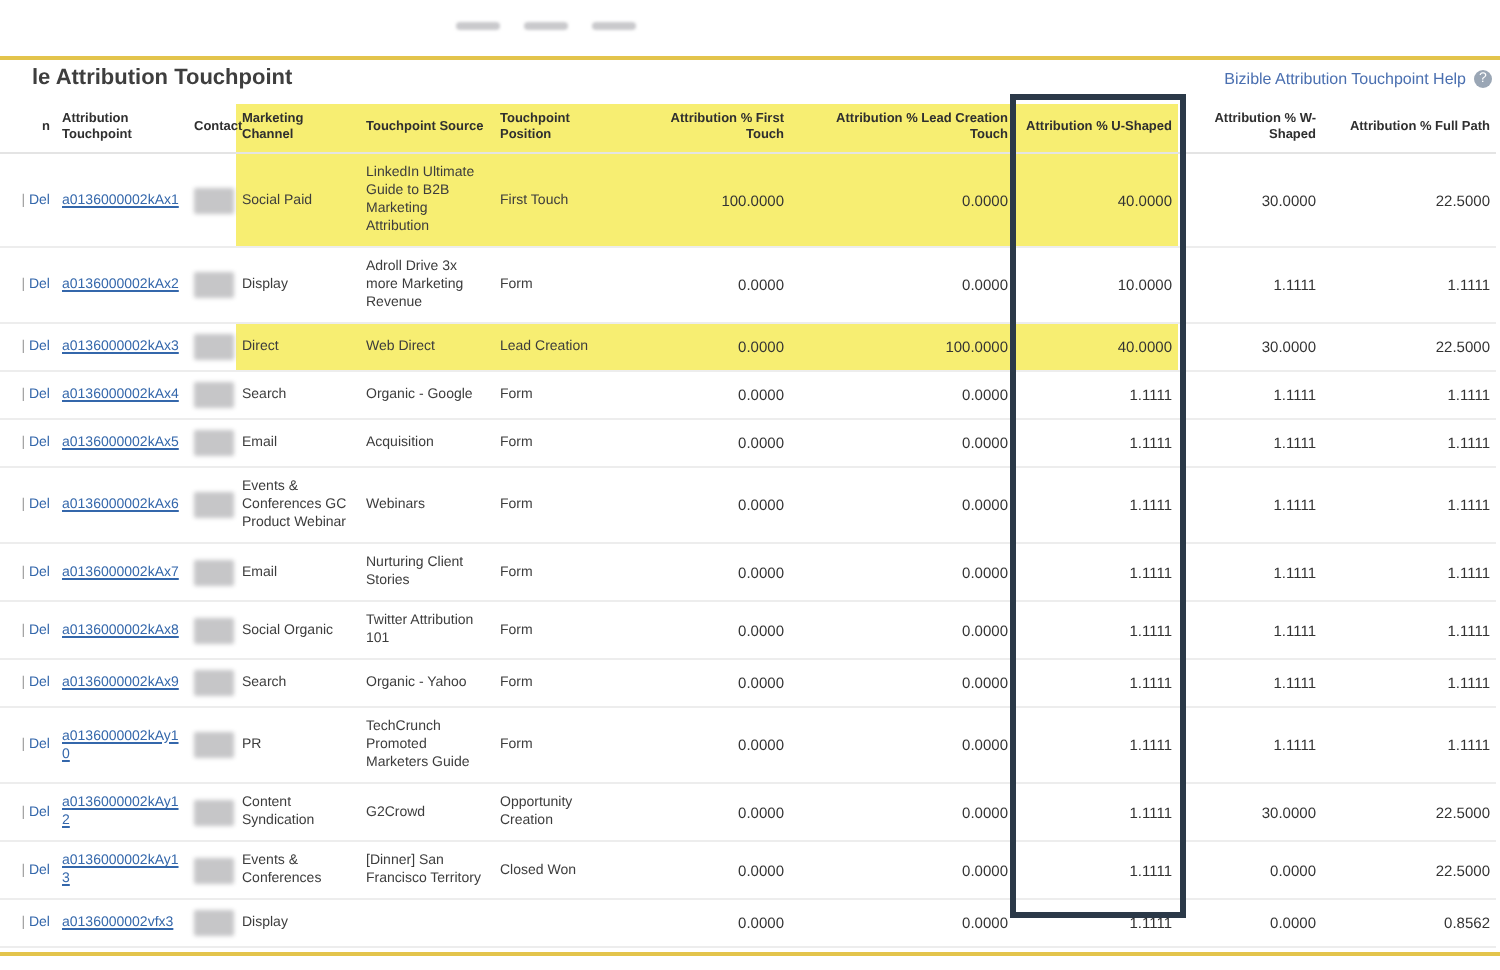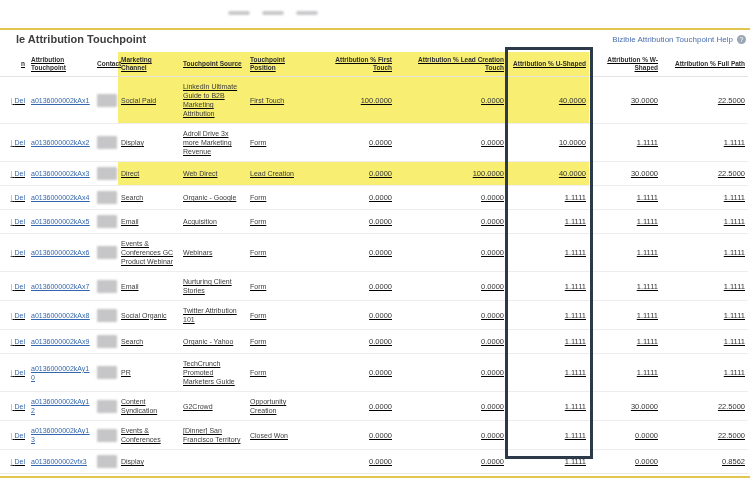--- a/index.html
+++ b/index.html
@@ -17,21 +17,21 @@
 
   
   .page-header { position:absolute; top:33px; left:16px; width:734px; height:16px; }
   .page-title { position:absolute; left:0; top:0; font-size:11px; font-weight:bold; color:#3e3e3e; white-space:nowrap; }
   .help { position:absolute; right:4px; top:2px; display:flex; align-items:center; gap:4px; }
   .help a { font-size:8px; color:#4a6fb0; text-decoration:none; }
   .help-icon { width:9px; height:9px; border-radius:50%; background:#9aa6b5; color:#fff;
                font-size:7px; line-height:9px; text-align:center; display:inline-block; }
 
   
-  table { position:absolute; top:52px; left:0; width:748px; border-collapse:collapse; table-layout:fixed;text-decoration:underline; }
+  table { position:absolute; top:52px; left:0; width:748px; border-collapse:collapse; table-layout:fixed; }
   col.c-action{width:28px} col.c-id{width:66px} col.c-contact{width:24px}
   col.c-channel{width:62px} col.c-source{width:67px} col.c-position{width:66px}
   col.c-ft{width:82px} col.c-lc{width:112px} col.c-u{width:82px} col.c-w{width:72px} col.c-fp{width:87px}
 
   th { font-size:6.5px; font-weight:bold; color:#2f2f2f; text-align:left;
        padding:4px 3px; vertical-align:middle; line-height:8px; border-bottom:1px solid #e4e4e4; }
   th.num { text-align:right; }
   th.band-h { background:#f7ee72; }
   th.action-h { text-align:right; }
 

